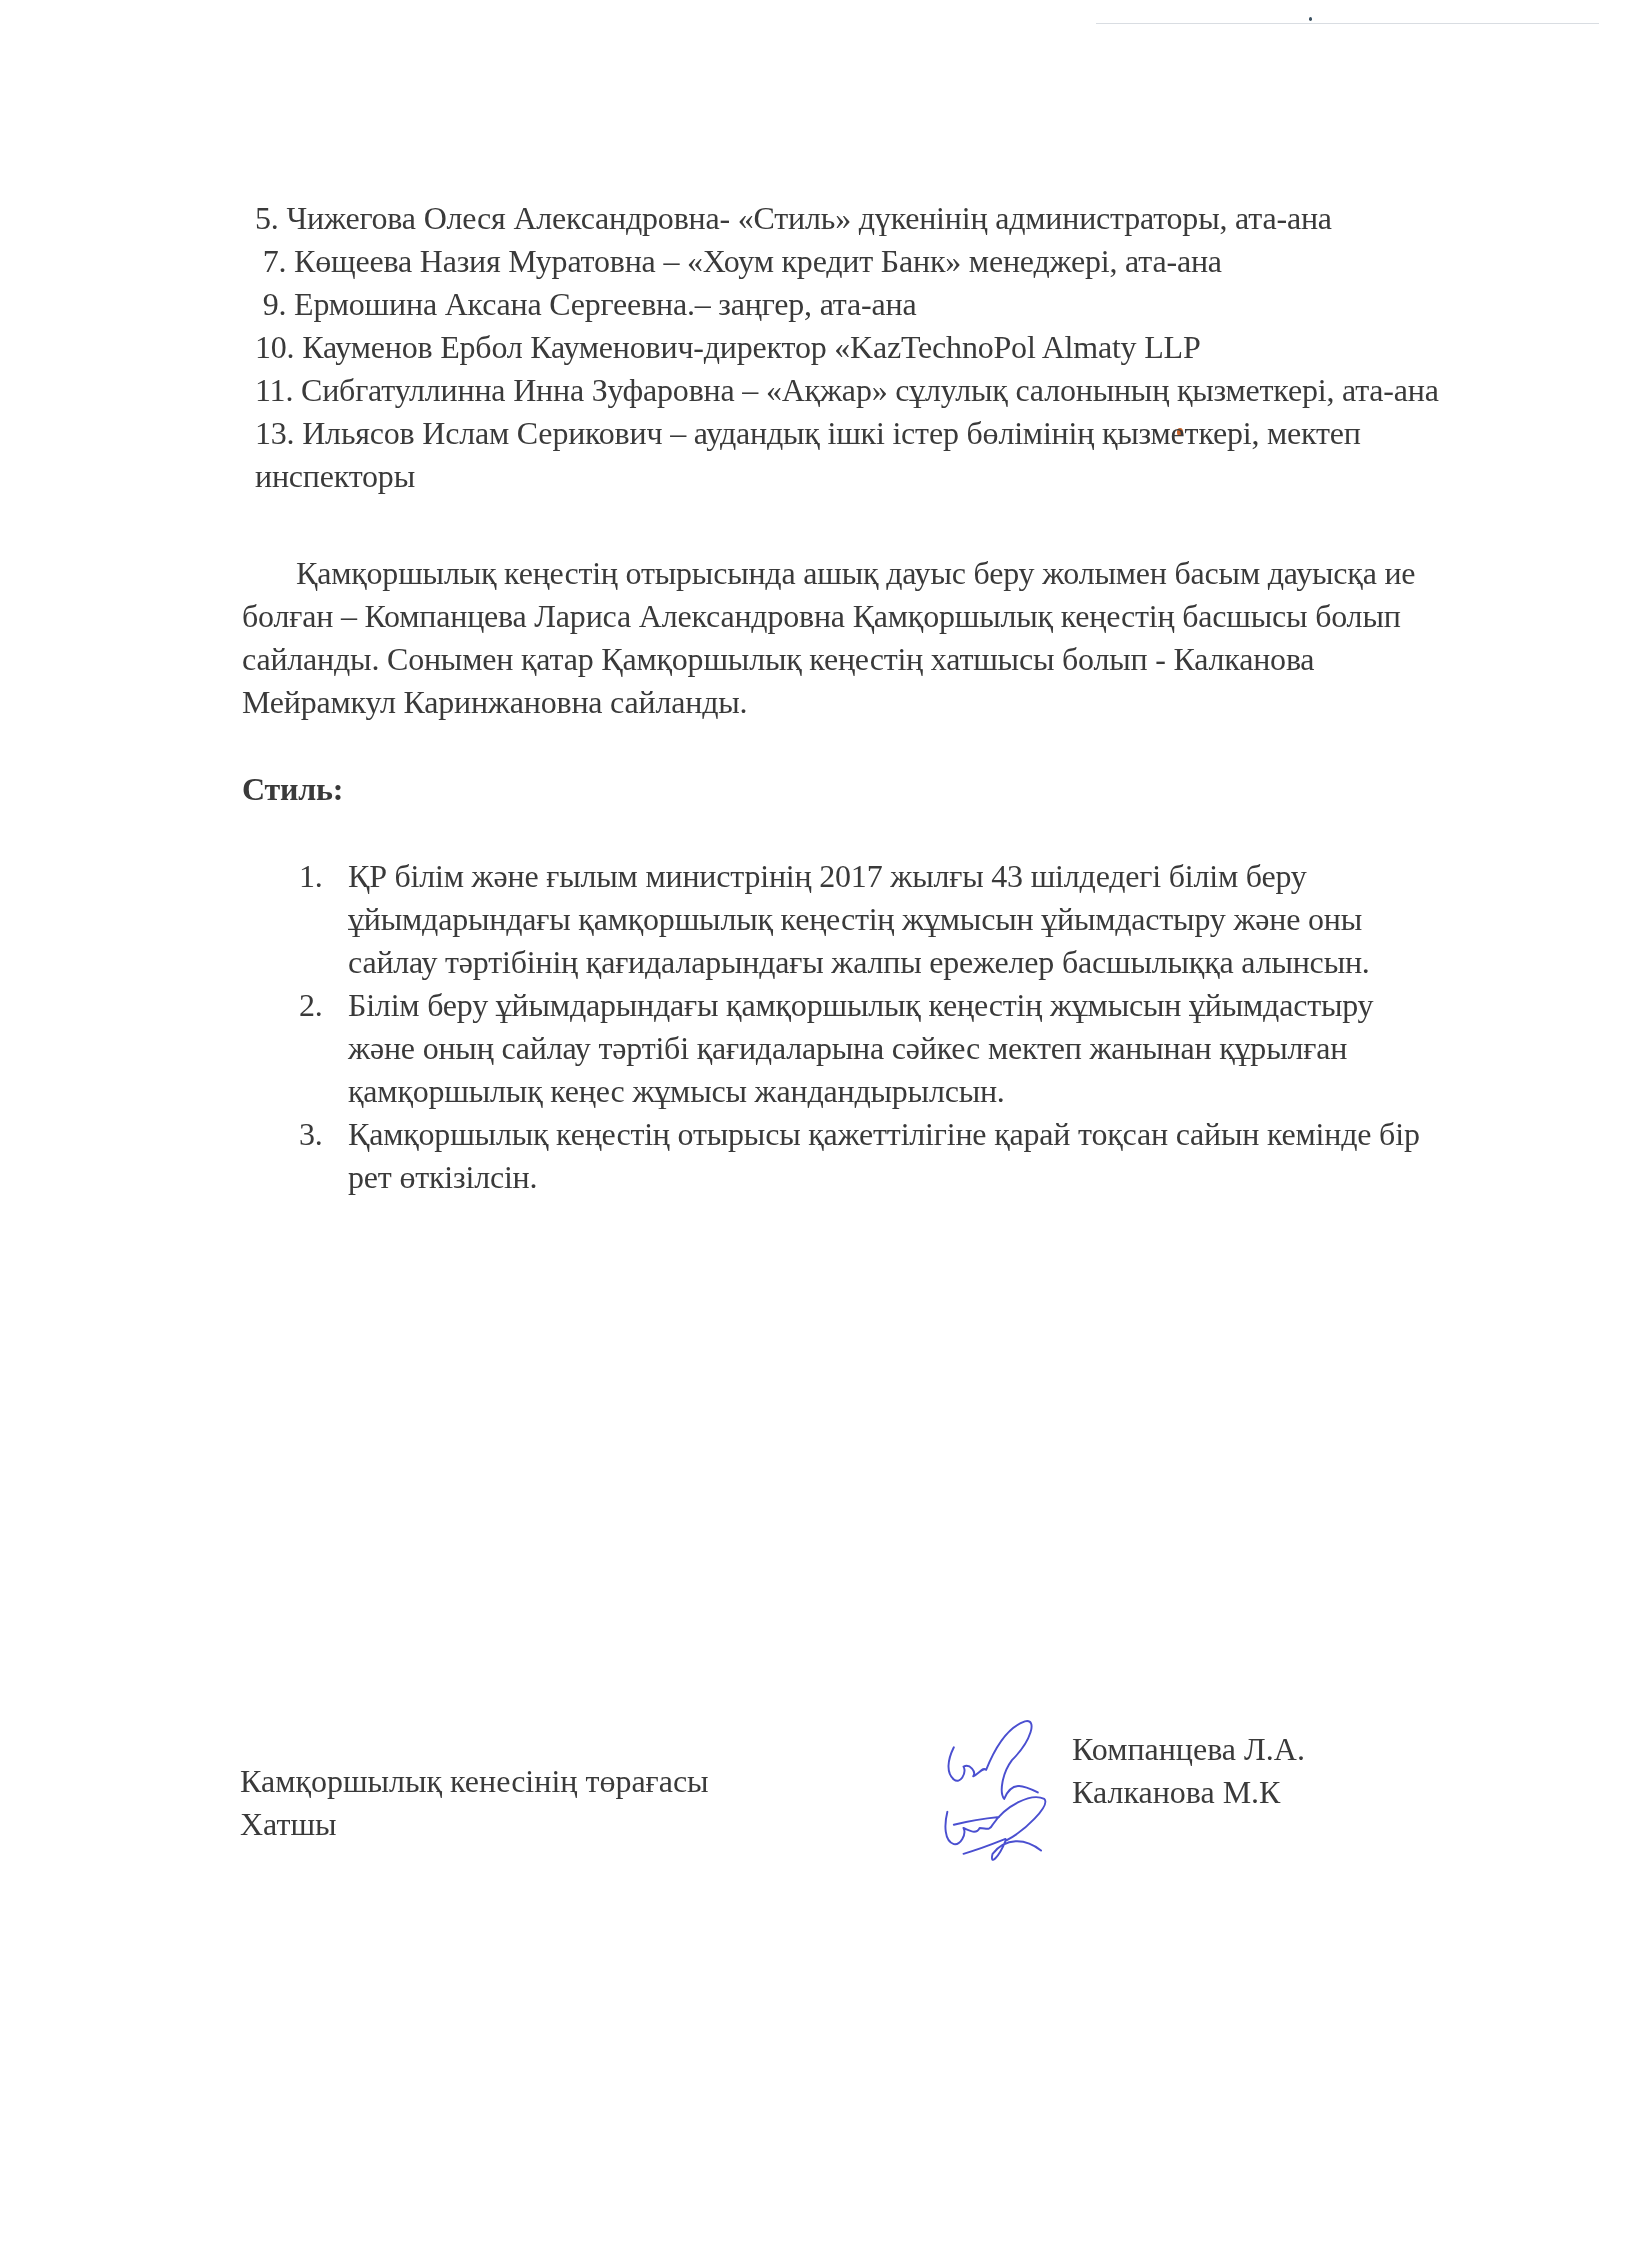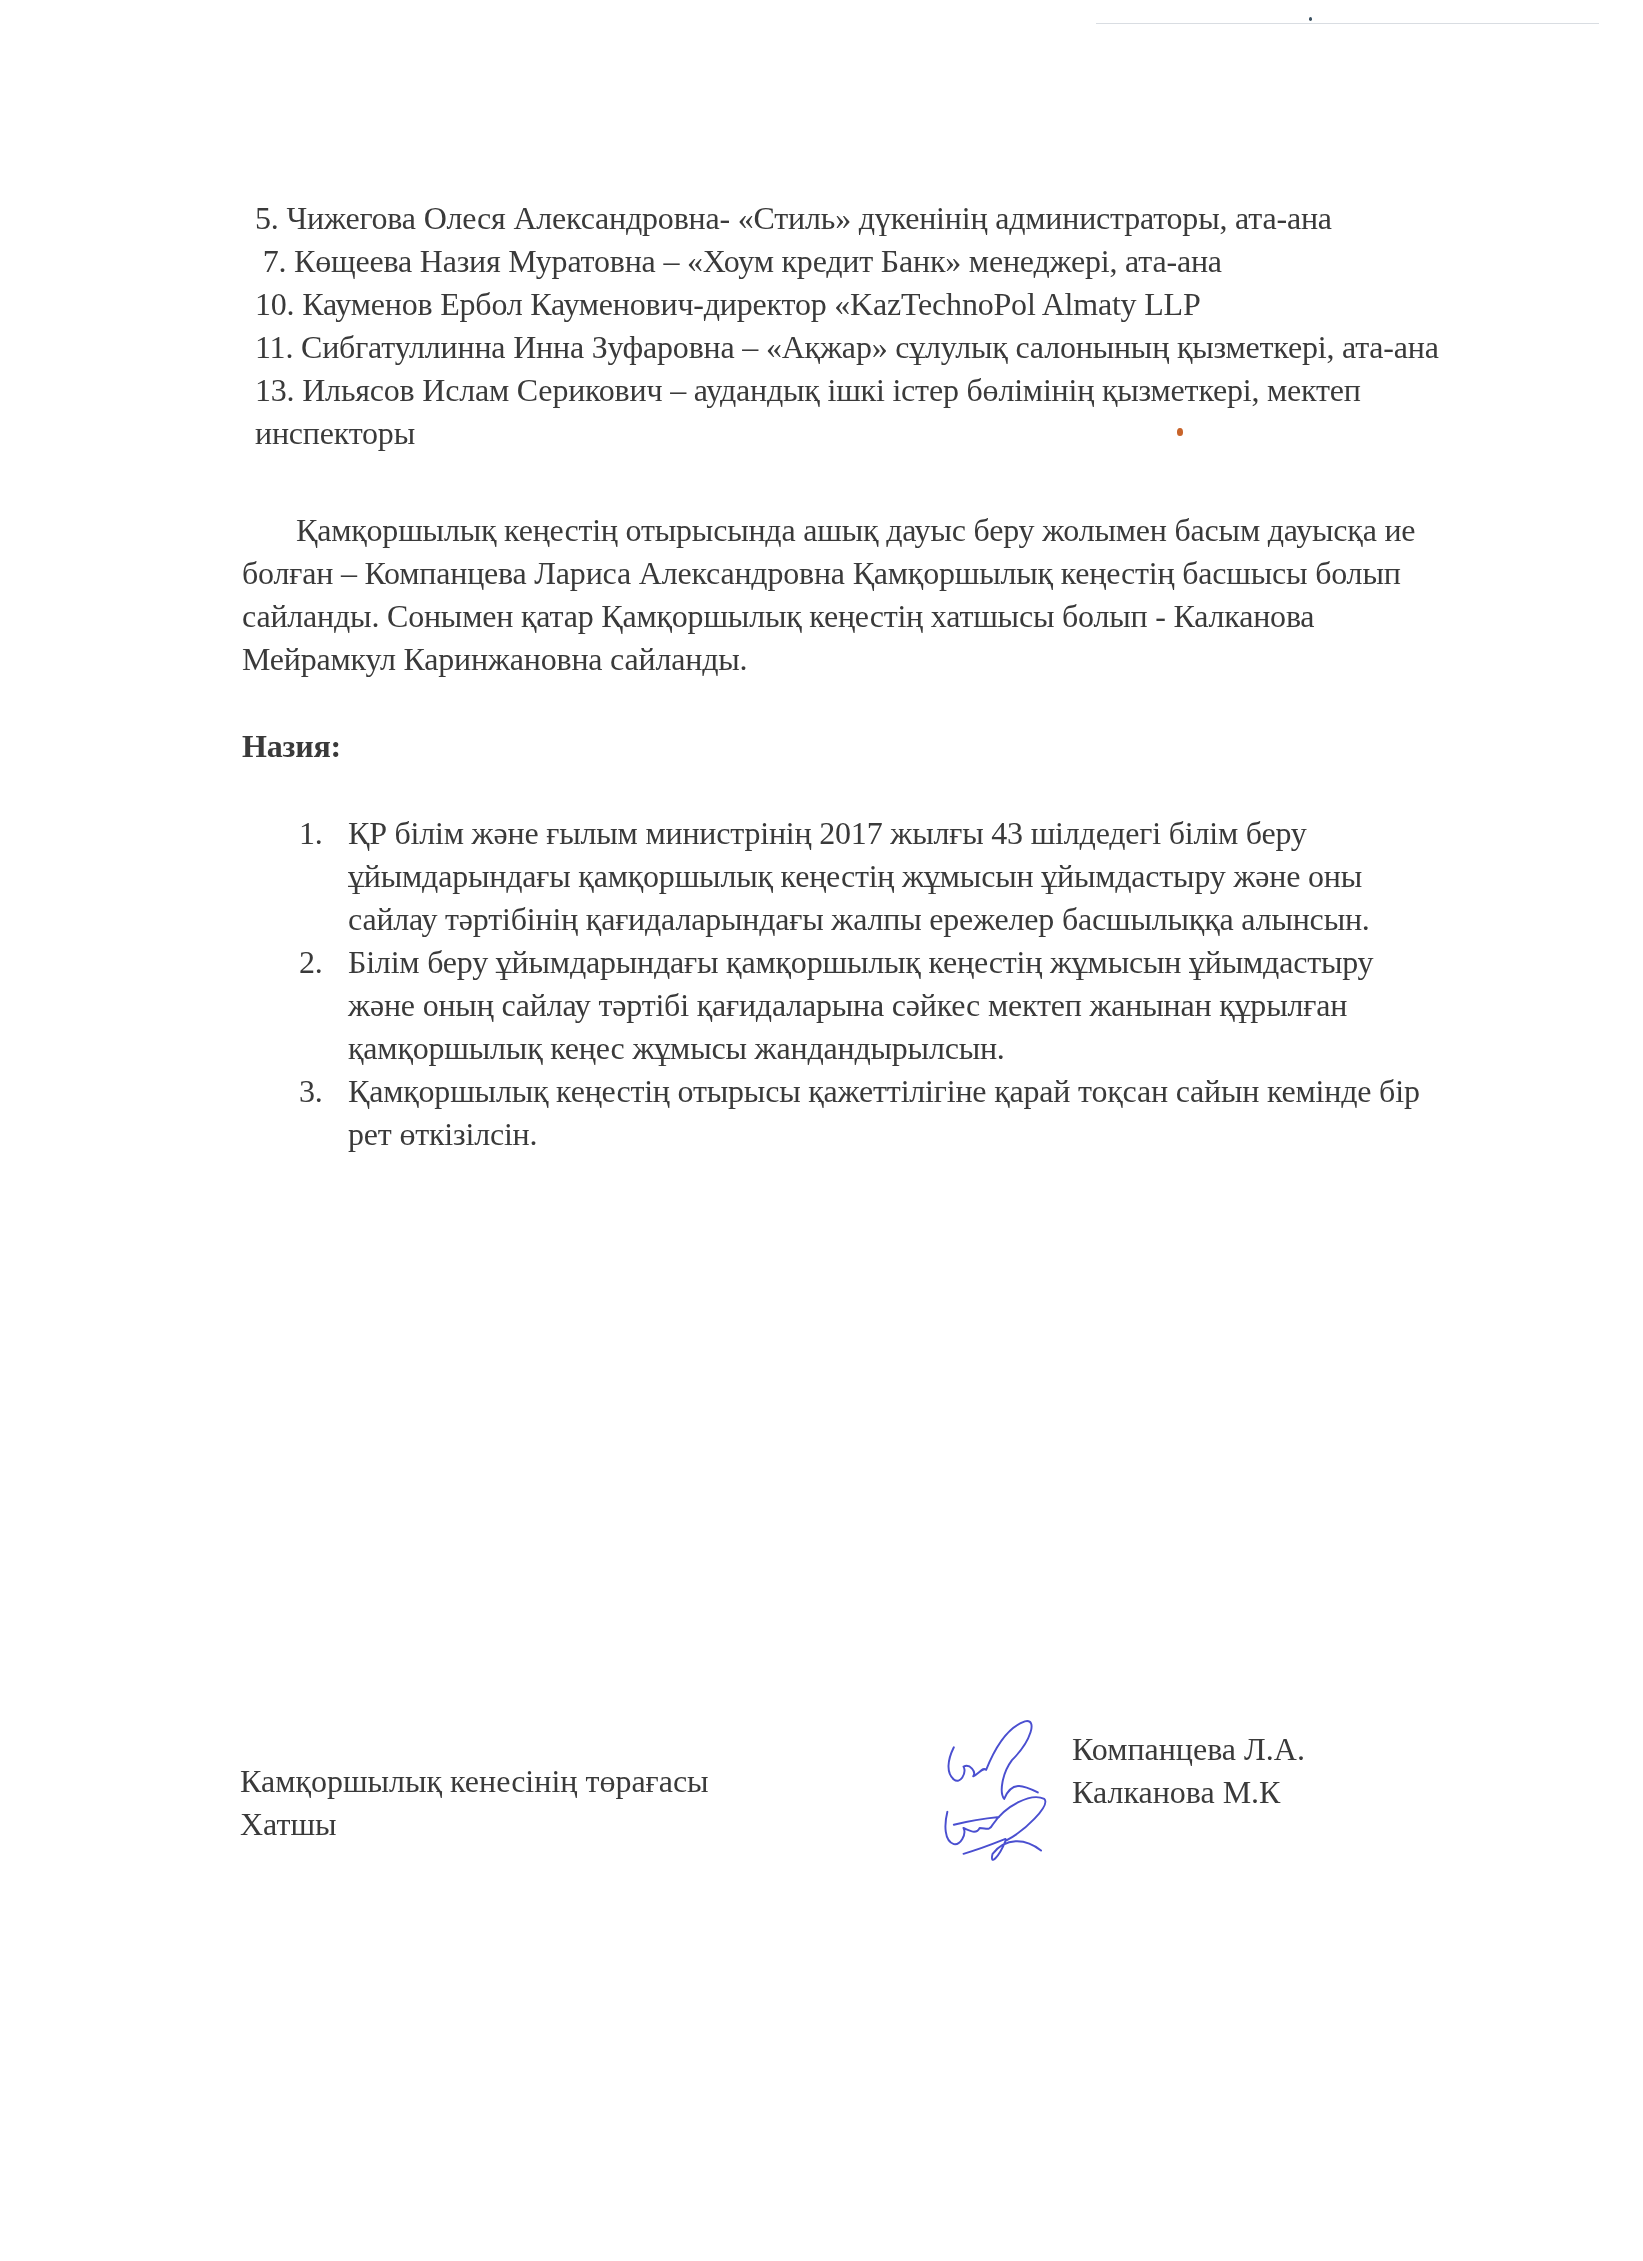--- a/index.html
+++ b/index.html
@@ -103,28 +103,29 @@
 
 <div class="scan-line"></div>
 <div class="scan-dot" style="left:1309px;top:17px;background:#3a5060;"></div>
 <div class="scan-dot" style="left:1177px;top:428px;width:5.8px;height:7.7px;background:#c8642a;"></div>
 
 <div class="page">
 
   <ul class="member-list">
     <li>5. Чижегова  Олеся  Александровна- «Стиль» дүкенінің администраторы, ата-ана</li>
     <li class="indent1">7. Көщеева Назия Муратовна – «Хоум кредит Банк» менеджері, ата-ана</li>
+    <li class="indent1">9. Ермошина Аксана Сергеевна.– заңгер, ата-ана</li>
     <li>10. Кауменов Ербол Кауменович-директор «KazTechnoPol Almaty LLP</li>
     <li>11. Сибгатуллинна Инна Зуфаровна – «Ақжар» сұлулық салонының қызметкері, ата-ана</li>
     <li>13. Ильясов Ислам Серикович – аудандық ішкі істер бөлімінің қызметкері, мектеп инспекторы</li>
   </ul>
 
   <p class="paragraph">Қамқоршылық кеңестің отырысында ашық дауыс беру жолымен басым дауысқа ие болған – Компанцева Лариса Александровна  Қамқоршылық кеңестің басшысы болып сайланды. Сонымен қатар Қамқоршылық кеңестің хатшысы болып -  Калканова Мейрамкул Каринжановна сайланды.</p>
 
-  <div class="resolution-title">Назия:</div>
+  <div class="resolution-title">Стиль:</div>
 
   <ol class="decisions">
     <li>
       <span class="num">1.</span>
       <span>ҚР білім және ғылым министрінің 2017 жылғы 43 шілдедегі білім беру ұйымдарындағы қамқоршылық кеңестің жұмысын ұйымдастыру және оны сайлау тәртібінің қағидаларындағы жалпы ережелер басшылыққа алынсын.</span>
     </li>
     <li>
       <span class="num">2.</span>
       <span>Білім беру ұйымдарындағы қамқоршылық кеңестің жұмысын ұйымдастыру және оның сайлау тәртібі қағидаларына сәйкес мектеп жанынан құрылған қамқоршылық кеңес жұмысы жандандырылсын.</span>
     </li>

